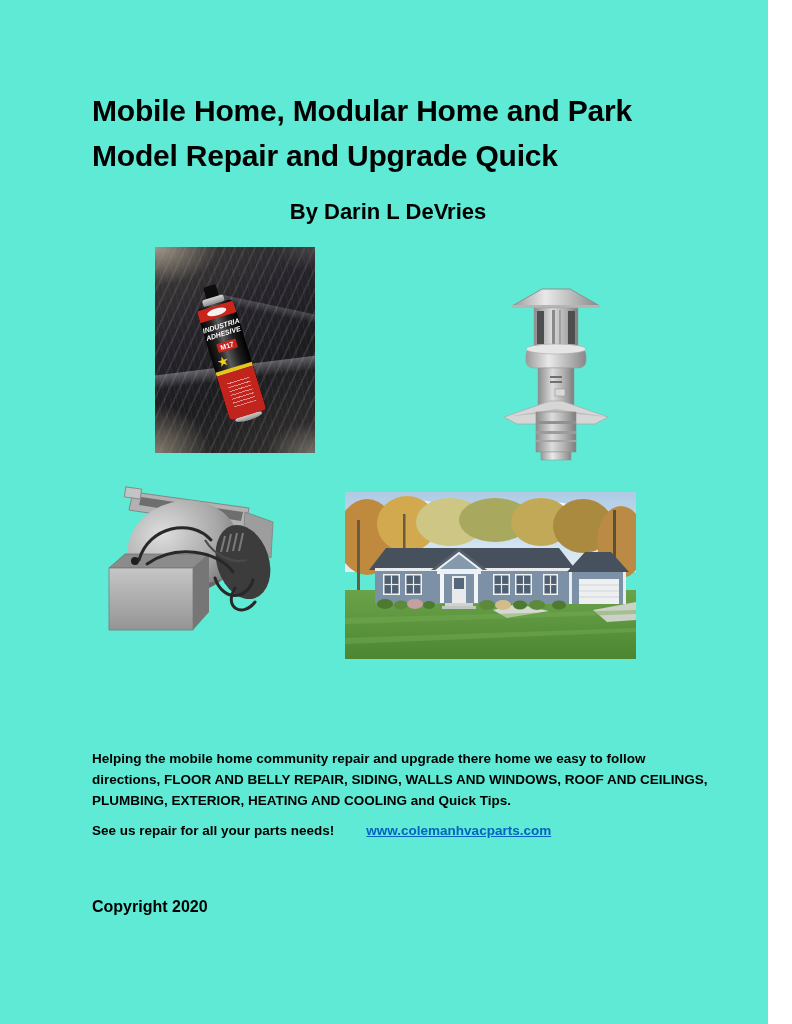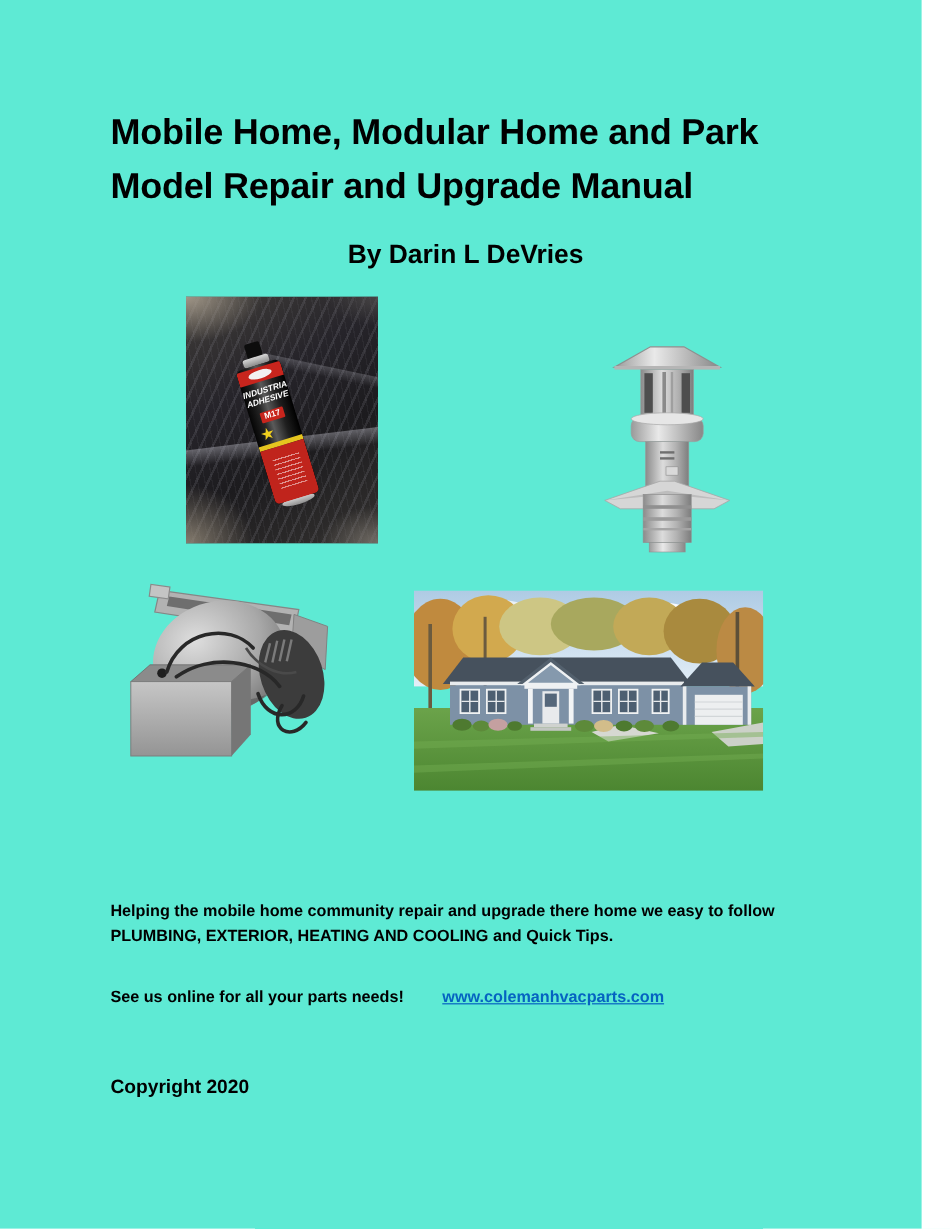--- a/index.html
+++ b/index.html
@@ -65,21 +65,21 @@
   
   .photo svg { display:block; }
 </style>
 </head>
 <body>
 
 <div class="page">
 
   <div class="title">
     <div>Mobile Home, Modular Home and Park</div>
-    <div>Model Repair and Upgrade Manual</div>
+    <div>Model Repair and Upgrade Quick</div>
   </div>
 
   <div class="author">By Darin L DeVries</div>
 
   <div class="photo photo-adhesive">
     <div class="adh-bg"></div>
     <div class="adh-shine s1"></div>
     <div class="adh-shine s2"></div>
     <div class="adh-can">
       <div class="can-cap"></div>
@@ -277,22 +277,23 @@
       </g>
       <g fill="#74ad52" opacity="0.45">
         <polygon points="0,126 291,118 291,122 0,132"></polygon>
         <polygon points="0,146 291,136 291,140 0,152"></polygon>
       </g>
     </svg>
   </div>
 
   <div class="description">
     <div>Helping the mobile home community repair and upgrade there home we easy to follow</div>
+    <div>directions, FLOOR AND BELLY REPAIR, SIDING, WALLS AND WINDOWS, ROOF AND CEILINGS,</div>
     <div>PLUMBING, EXTERIOR, HEATING AND COOLING and Quick Tips.</div>
   </div>
 
   <div class="parts-row">
-    <span>See us online for all your parts needs!</span><a href="#">www.colemanhvacparts.com</a>
+    <span>See us repair for all your parts needs!</span><a href="#">www.colemanhvacparts.com</a>
   </div>
 
   <div class="copyright">Copyright 2020</div>
 
 </div>
 
 </body></html>

